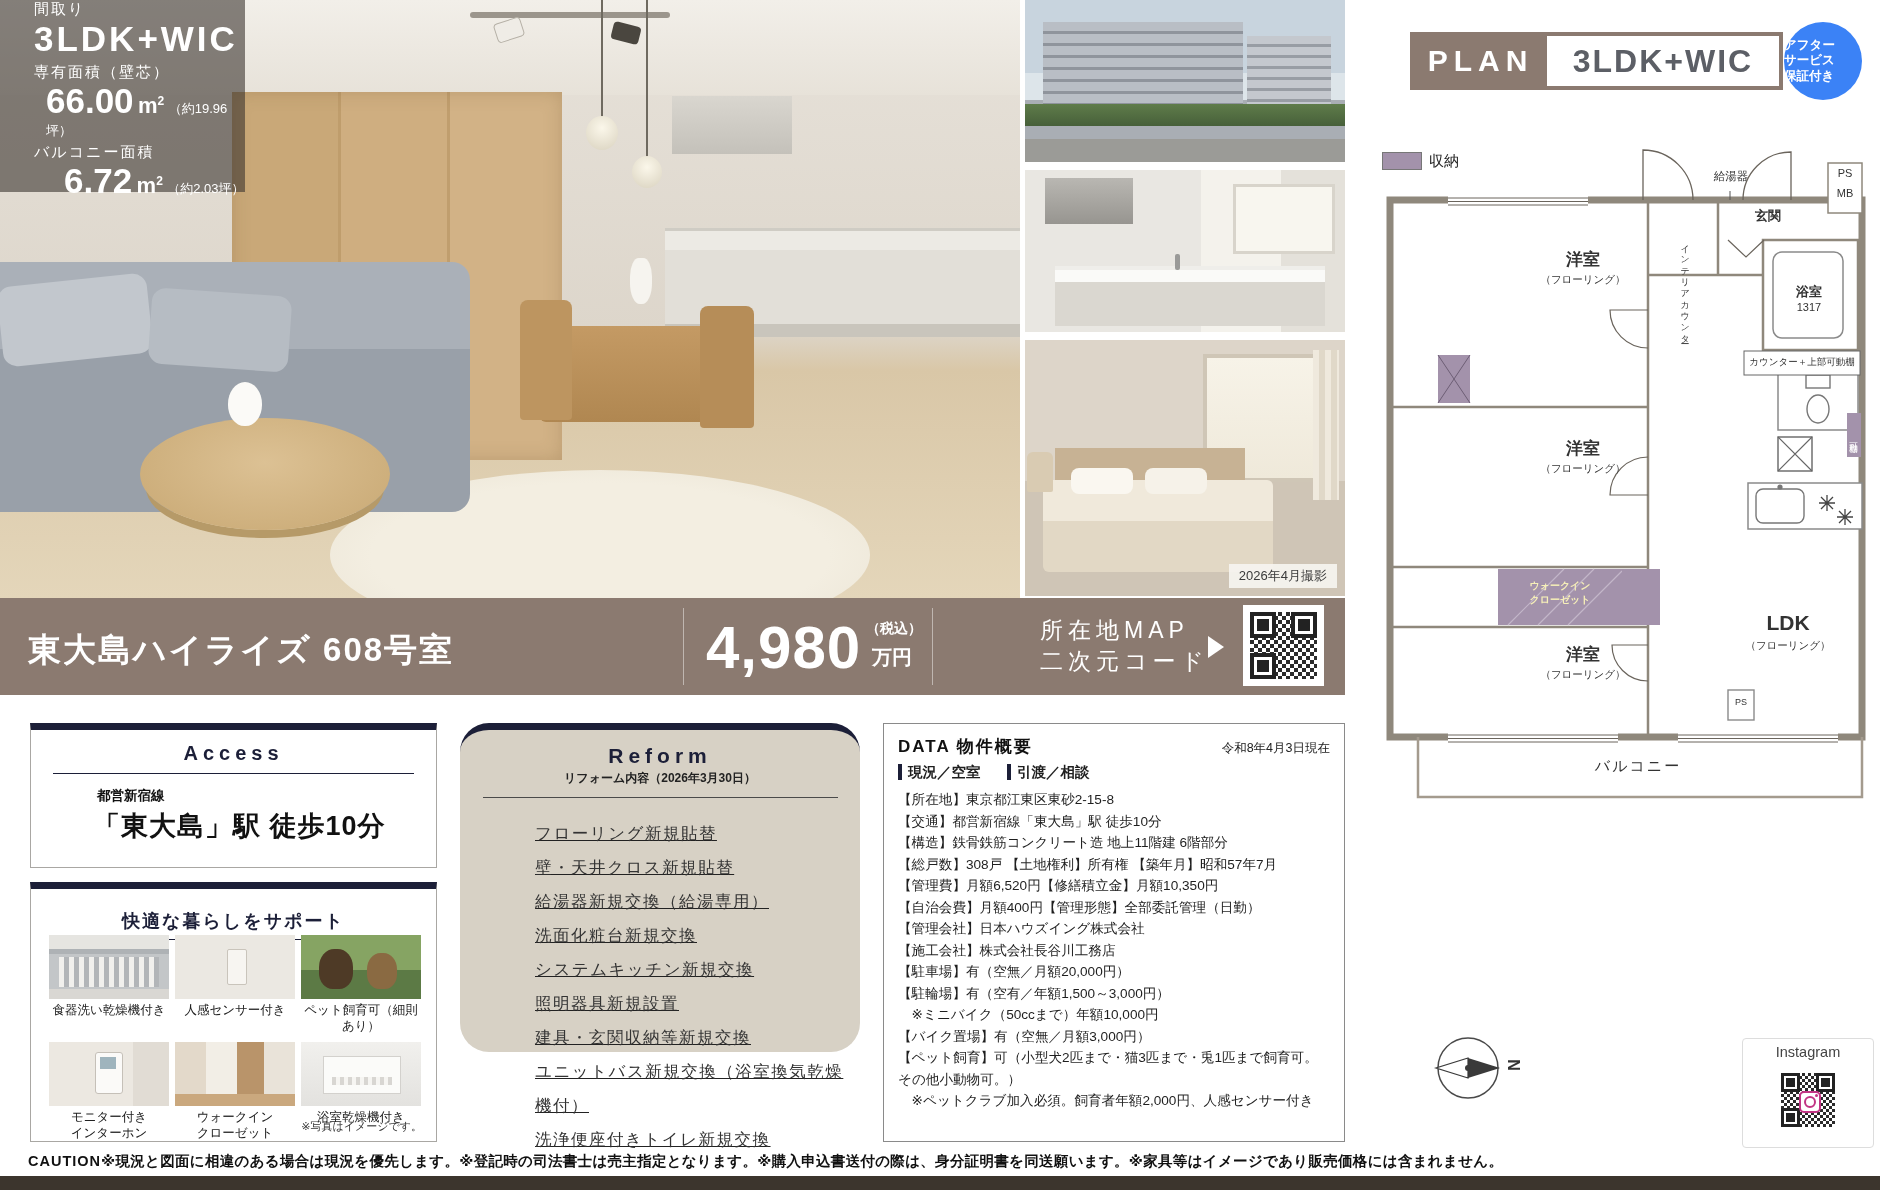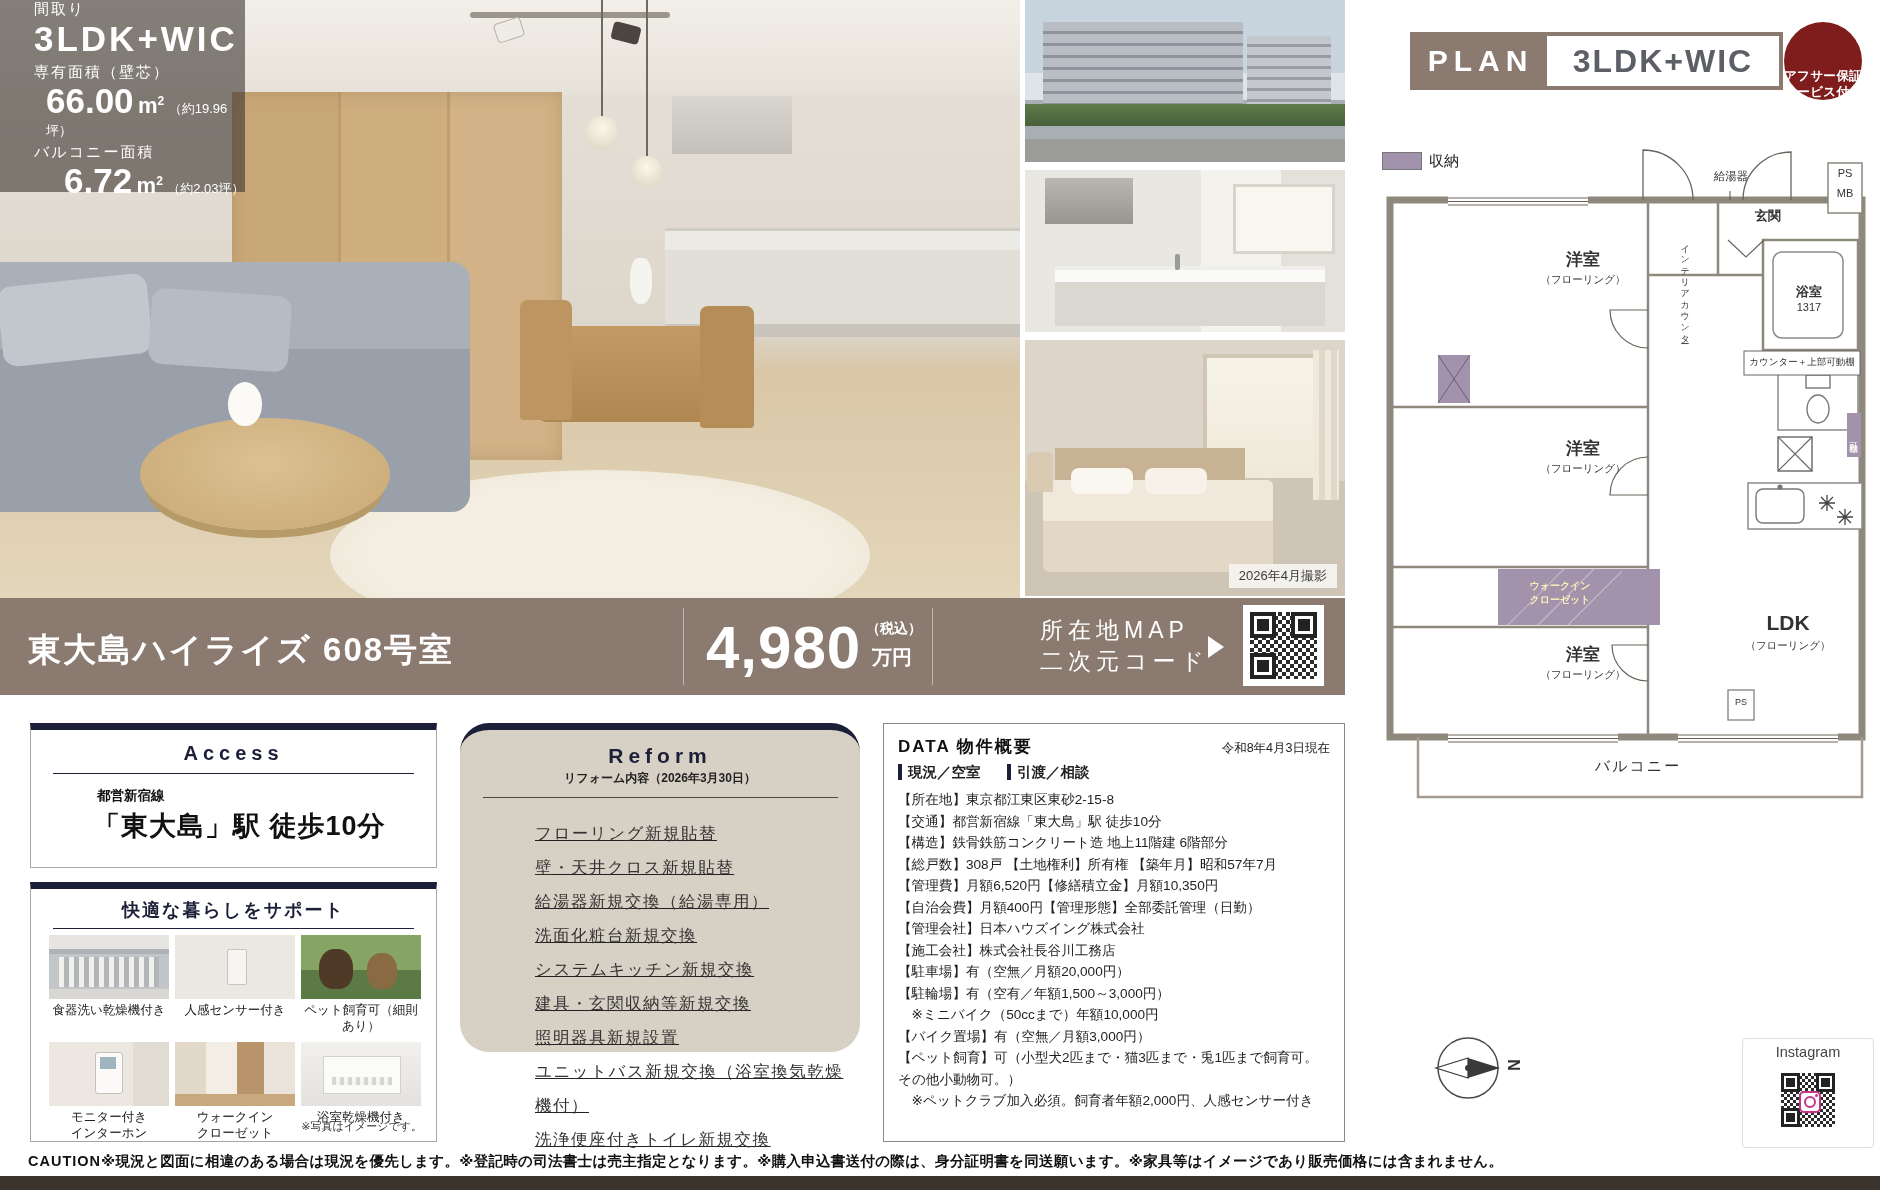--- a/index.html
+++ b/index.html
@@ -41,22 +41,22 @@
   .ritem{font-size:16.5px;color:#333;line-height:34px;letter-spacing:1.5px;}
   .databox{background:#fff;border:1px solid #8a8a8a;box-sizing:border-box;padding:11px 14px;}
   .drow{font-size:13.6px;line-height:21.5px;color:#1f1f1f;}
   .dstat{font-size:14.5px;font-weight:bold;color:#1f1f1f;border-left:4px solid #1c1f38;padding-left:6px;margin-right:22px;}
   
   .planseg{display:flex;border:4px solid #8b7a70;box-sizing:border-box;background:#fff;}
   .planL{background:#8b7a70;color:#fff;font-weight:bold;font-size:30px;letter-spacing:6px;
          display:flex;align-items:center;justify-content:center;}
   .planR{flex:1;color:#5c5f66;font-weight:bold;font-size:32px;letter-spacing:2px;
          display:flex;align-items:center;justify-content:center;}
-  .badge{background:#7f1d1d;border-radius:50%;color:#fff;font-weight:bold;font-size:12.5px;
-         line-height:15.5px;display:flex;flex-direction:row;align-items:flex-end;justify-content:center;text-align:center;}
+  .badge{background:#3b82f6;border-radius:50%;color:#fff;font-weight:bold;font-size:12.5px;
+         line-height:15.5px;display:flex;flex-direction:column;align-items:flex-start;justify-content:center;text-align:center;}
   .lgd{display:flex;align-items:flex-start;gap:7px;font-size:15px;color:#222;}
   .lgd .sw{width:38px;height:16px;background:#a392ab;border:1px solid #777;}
   .plbl{position:absolute;text-align:center;color:#333;}
   .vtext{writing-mode:vertical-rl;text-orientation:upright;letter-spacing:1px;}
   
   .ph{overflow:hidden;}
   .cap{font-size:12.5px;color:#222;text-align:center;line-height:1.25;margin-top:4px;}
   .thumb{width:120px;height:64px;position:relative;overflow:hidden;}
   .datebadge{position:absolute;right:8px;bottom:8px;background:rgba(246,244,240,.92);color:#3a3a3a;
              font-size:13px;padding:3px 10px;}
@@ -153,21 +153,21 @@
 </div>
 
 <div class="abs navybox" style="left:30px;top:723px;width:407px;height:145px;">
   <div class="sect-title" style="font-size:20px;letter-spacing:5px;margin-top:12px;">Access</div>
   <div class="uline" style="margin:8px 22px 0 22px;"></div>
   <div style="font-size:13.5px;font-weight:bold;margin:13px 0 0 66px;color:#111;">都営新宿線</div>
   <div style="font-size:27px;font-weight:bold;margin:3px 0 0 62px;color:#111;letter-spacing:1px;">「東大島」駅 徒歩10分</div>
 </div>
 
 <div class="abs navybox" style="left:30px;top:882px;width:407px;height:260px;">
-  <div class="sect-title" style="font-size:18px;letter-spacing:2px;margin-top:9px;">快適な暮らしをサポート</div>
+  <div class="sect-title" style="font-size:18px;letter-spacing:2px;margin-top:20px;">快適な暮らしをサポート</div>
   <div class="uline" style="margin:6px 22px 0 22px;"></div>
   <div class="abs" style="left:18px;top:46px;width:372px;display:grid;grid-template-columns:120px 120px 120px;column-gap:6px;row-gap:8px;">
     <div>
       <div class="thumb" style="background:linear-gradient(180deg,#e6e5e1 0 22%,#aeb2b5 22% 30%,#c3c6c8 30% 84%,#d9d7d3 84%);">
         <div class="abs" style="left:10px;top:22px;width:100px;height:30px;background:repeating-linear-gradient(90deg,#f1f0ed 0 5px,#b2b5b8 5px 10px);"></div>
       </div>
       <div class="cap">食器洗い乾燥機付き</div>
     </div>
     <div>
       <div class="thumb" style="background:linear-gradient(135deg,#efedе8 0 50%,#e6e3dd 50%);background-color:#ebe8e2;">
@@ -212,22 +212,22 @@
 <div class="abs reform" style="left:460px;top:723px;width:400px;height:329px;border-radius:29px;">
   <div class="sect-title" style="font-size:21px;letter-spacing:5px;margin-top:14px;color:#1c1f38;">Reform</div>
   <div style="font-size:12px;font-weight:bold;text-align:center;margin-top:2px;color:#222;">リフォーム内容（2026年3月30日）</div>
   <div class="gline" style="width:355px;margin:10px auto 0 auto;"></div>
   <div style="margin:18px 0 0 75px;text-decoration:underline;">
     <div class="ritem">フローリング新規貼替</div>
     <div class="ritem">壁・天井クロス新規貼替</div>
     <div class="ritem">給湯器新規交換（給湯専用）</div>
     <div class="ritem">洗面化粧台新規交換</div>
     <div class="ritem">システムキッチン新規交換</div>
+    <div class="ritem">照明器具新規設置</div>
     <div class="ritem">建具・玄関収納等新規交換</div>
-    <div class="ritem">照明器具新規設置</div>
     <div class="ritem">ユニットバス新規交換（浴室換気乾燥機付）</div>
     <div class="ritem">洗浄便座付きトイレ新規交換</div>
   </div>
 </div>
 
 <div class="abs databox" style="left:883px;top:723px;width:462px;height:419px;">
   <div style="display:flex;justify-content:space-between;align-items:baseline;">
     <div style="font-size:17px;font-weight:bold;letter-spacing:2px;color:#111;">DATA 物件概要</div>
     <div style="font-size:12.5px;color:#222;">令和8年4月3日現在</div>
   </div>

